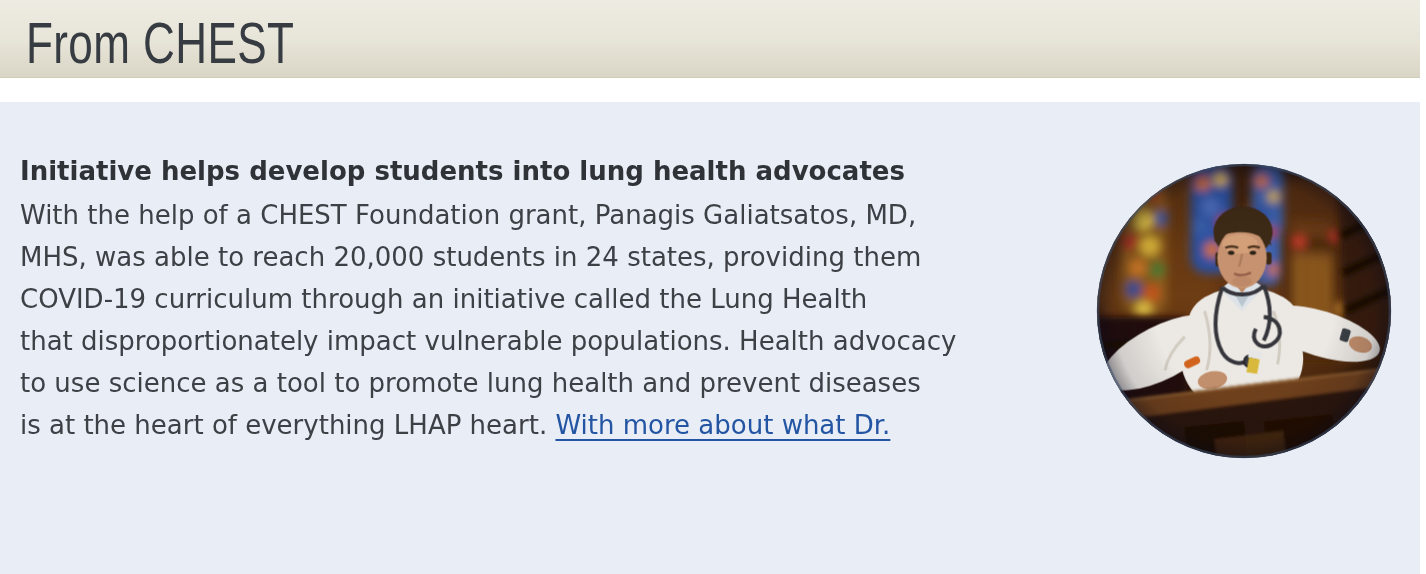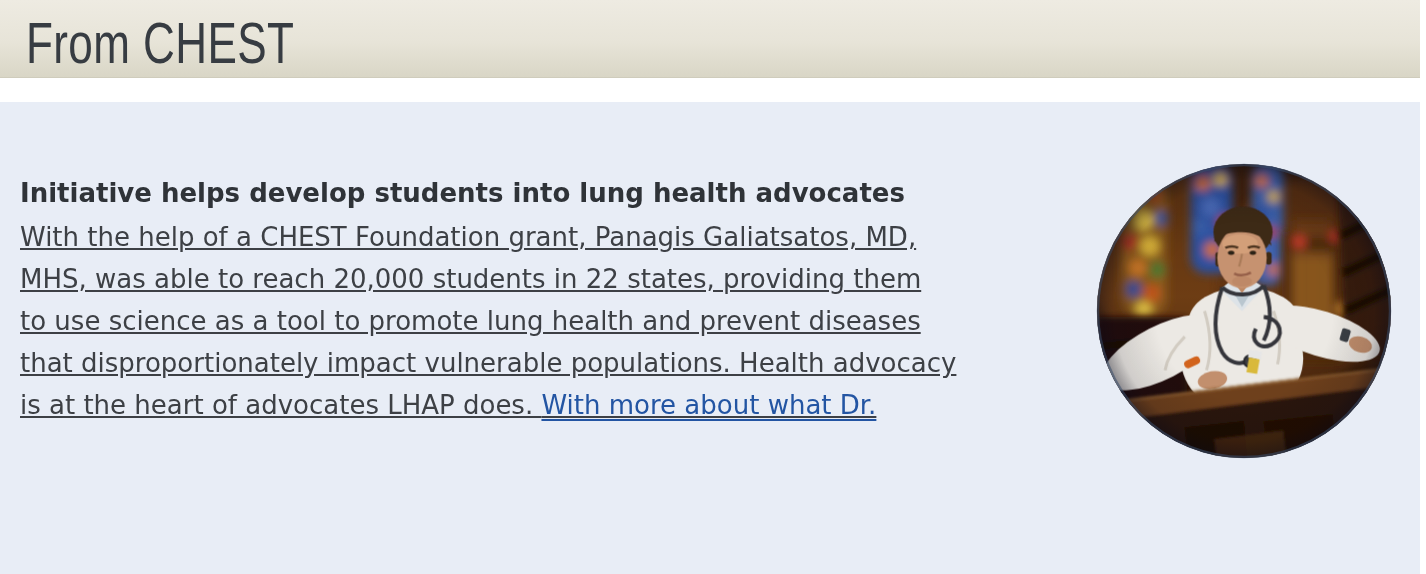--- a/index.html
+++ b/index.html
@@ -35,34 +35,32 @@
   }
   .right-strip {
     position: absolute; right: 0; top: 0;
     width: 6px; height: 574px;
     background: #ffffff;
     z-index: 10;
   }
   .article {
     position: absolute; left: 20px; top: 48px;
     width: 1040px;
-    margin-top: 22px;
   }
   .headline {
     margin: 0 0 2px 0;
     font-size: 26px; line-height: 42px;
     font-weight: 700;
     color: #2f3338;
     white-space: nowrap;
   }
   .body-text .line {
     font-size: 26px; line-height: 42px;
     color: var(--body-color, #3d4045);
     white-space: nowrap;
-    text-decoration: underline;
   }
   .body-text .line a {
     color: var(--link-color, #2355a3);
     text-decoration: underline;
     text-decoration-thickness: 2px;
     text-underline-offset: 5px;
     cursor: pointer;
   }
   .photo {
     position: absolute; left: 1096px; top: 61px;
@@ -77,24 +75,25 @@
 
 <div class="page-header">
   <h1>From CHEST</h1>
 </div>
 
 <div class="content">
   <div class="article">
     <h2 class="headline">Initiative helps develop students into lung health advocates</h2>
     <div class="body-text">
         <div class="line"><span>With the help of a CHEST Foundation grant, Panagis Galiatsatos, MD,</span></div>
-        <div class="line"><span>MHS, was able to reach 20,000 students in 22 states, providing them</span></div>
+        <div class="line"><span>MHS, was able to reach 20,000 students in 24 states, providing them</span></div>
+        <div class="line"><span>COVID-19 curriculum through an initiative called the Lung Health</span></div>
+        <div class="line"><span>that disproportionately impact vulnerable populations. Health advocacy</span></div>
         <div class="line"><span>to use science as a tool to promote lung health and prevent diseases</span></div>
-        <div class="line"><span>that disproportionately impact vulnerable populations. Health advocacy</span></div>
-        <div class="line"><span>is at the heart of advocates LHAP does. </span><a href="#">With more about what Dr.</a></div>
+        <div class="line"><span>is at the heart of everything LHAP heart. </span><a href="#">With more about what Dr.</a></div>
       </div>
   </div>
 
   <div class="photo" role="img" aria-label="Portrait of Dr. Panagis Galiatsatos wearing a white coat and stethoscope, seated in a church with stained glass windows">
     <svg width="296" height="296" viewBox="0 0 300 300" xmlns="http://www.w3.org/2000/svg">
       <defs>
         <clipPath id="pc">
             <circle cx="150" cy="150" r="149"></circle>
           </clipPath>
         <filter id="b6" x="-40%" y="-40%" width="180%" height="180%">

